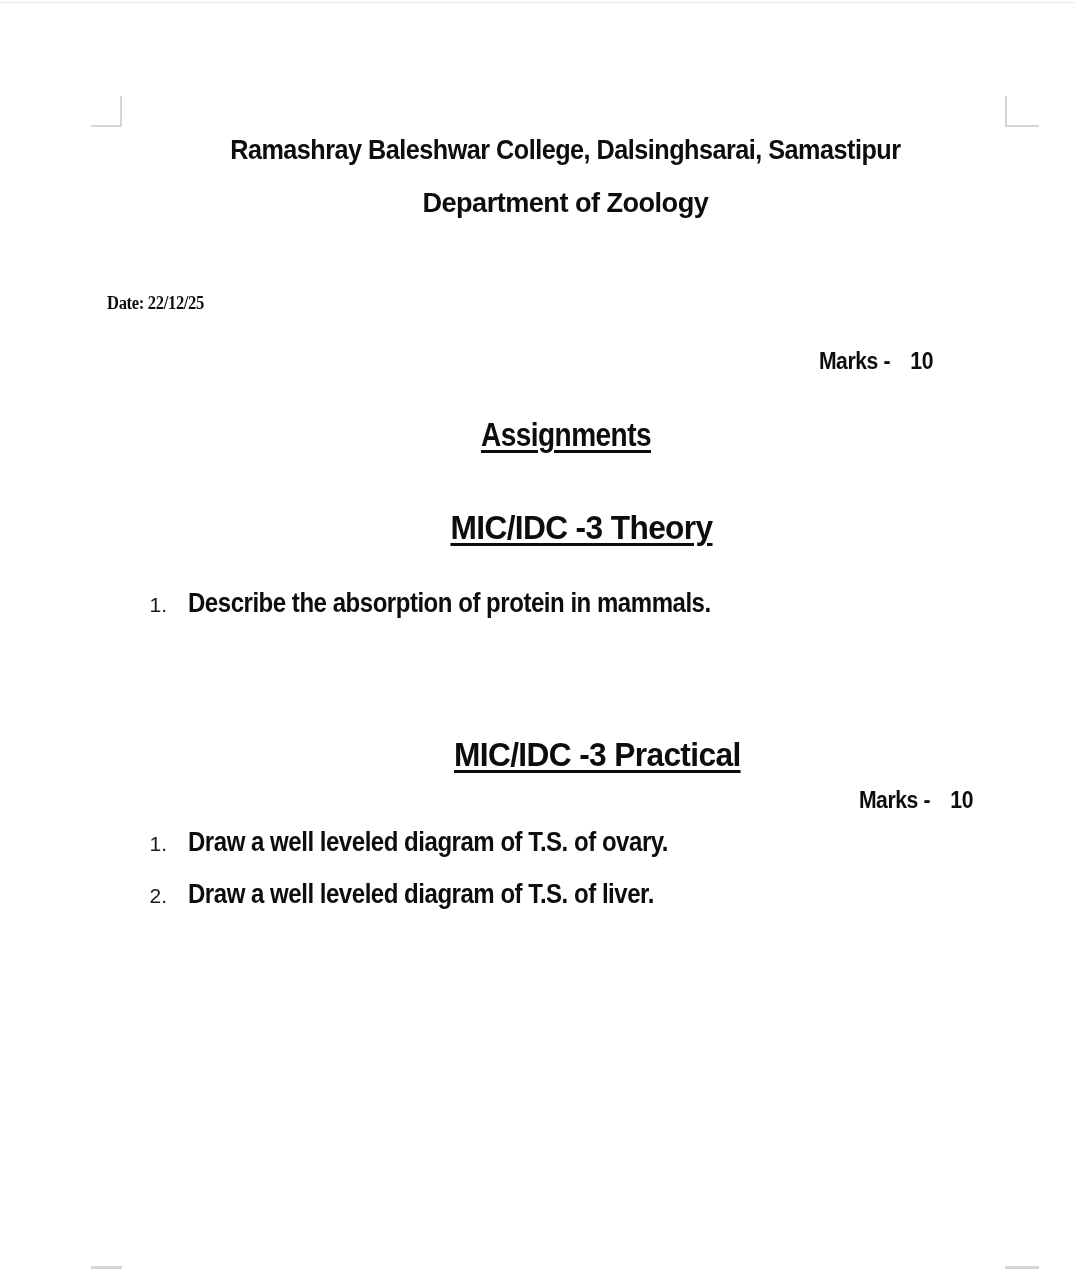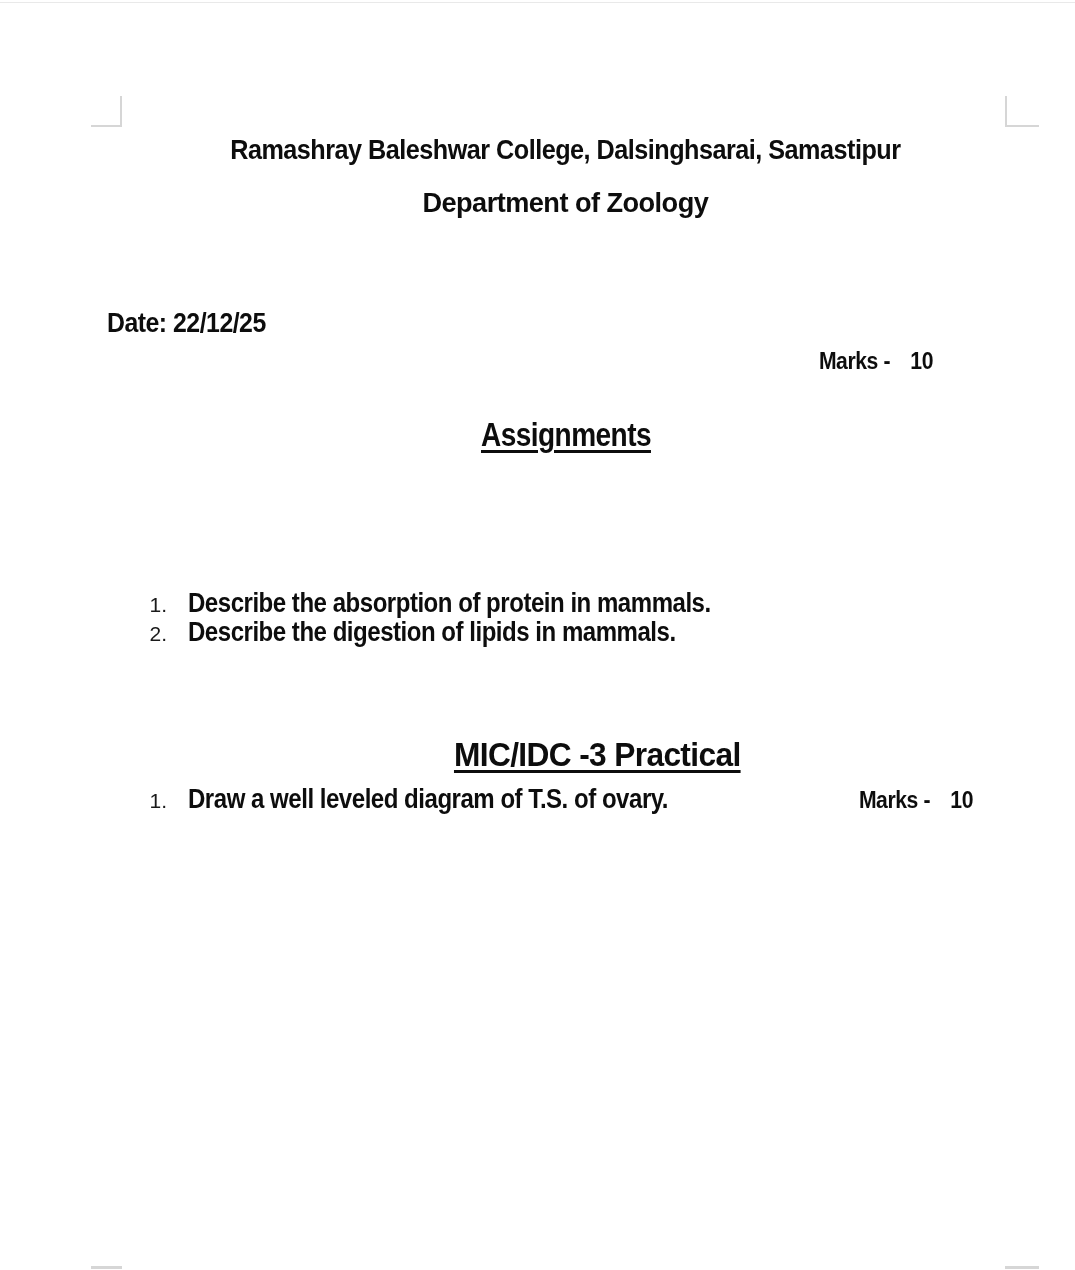--- a/index.html
+++ b/index.html
@@ -43,21 +43,21 @@
     text-decoration-thickness:3px;
     text-underline-offset:4px;
   }
 
   .college   {left:56px;top:136px;width:1019px;font-size:28px;}
   .college   .sx{transform:scaleX(.90);transform-origin:center;}
   .department{left:56px;top:189px;width:1019px;font-size:28px;}
   .department.t .sx{transform:scaleX(.97);transform-origin:center;}
   .course    {left:56px;top:244px;width:1019px;font-size:28px;}
 
-  .date-left {left:107px;top:310px;font-size:27px;}
+  .date-left {left:107px;top:294px;font-size:18px;font-family:Liberation Serif, serif;}
   .date-left .sx{transform:scaleX(.92);transform-origin:left;}
   .date-right{right:120px;top:294px;font-size:27px;}
   .date-right .sx{transform:scaleX(.88);transform-origin:right;}
 
   .marks-top {right:142px;top:350px;font-size:23px;}
   .marks-top .sx{transform:scaleX(.92);transform-origin:right;}
   .marks-prac{right:102px;top:789px;font-size:23px;}
   .marks-prac .sx{transform:scaleX(.92);transform-origin:right;}
   .marks-gap{margin-left:22px;}
 
@@ -70,21 +70,21 @@
   .head-practical .sx{transform:scaleX(.96);transform-origin:center;}
 
   .item{left:137px;font-size:27px;}
   .item .num{
     display:inline-block;width:30px;text-align:right;
     font-size:21px;font-weight:400;color:#1a1a1a;letter-spacing:0;
   }
   .item .txt{margin-left:21px;transform:scaleX(.89);transform-origin:left;}
   .item-t1{top:590px;}
   .item-t2{top:619px;}
-  .item-p1{top:786px;}
+  .item-p1{top:829px;}
   .item-p2{top:881px;}
 </style>
 </head>
 <body>
 
 <div class="page">
 
   <div class="topline"></div>
 
   <div class="mark mark-tl"></div>
@@ -109,37 +109,40 @@
   <div class="t r marks-top">
     <span class="sx">
       <span>Marks -</span><span class="marks-gap">10</span>
     </span>
   </div>
 
   <div class="t c assignments">
     <span class="sx u">Assignments</span>
   </div>
 
+  <div class="t c head-theory">
+    <span class="sx u">MIC/IDC -3 Theory</span>
+  </div>
 
   <div class="t item item-t1">
     <span class="num">1.</span><span class="sx txt">Describe the absorption of protein in mammals.</span>
   </div>
 
-  <div class="t item item-t2">
-    <span class="num">2.</span><span class="sx txt">Describe the digestion of lipids in mammals.</span>
-  </div>
 
   <div class="t c head-practical">
     <span class="sx u">MIC/IDC -3 Practical</span>
   </div>
 
   <div class="t r marks-prac">
     <span class="sx">
       <span>Marks -</span><span class="marks-gap">10</span>
     </span>
   </div>
 
   <div class="t item item-p1">
     <span class="num">1.</span><span class="sx txt">Draw a well leveled diagram of T.S. of ovary.</span>
   </div>
 
+  <div class="t item item-p2">
+    <span class="num">2.</span><span class="sx txt">Draw a well leveled diagram of T.S. of liver.</span>
+  </div>
 
 </div>
 
 </body></html>

